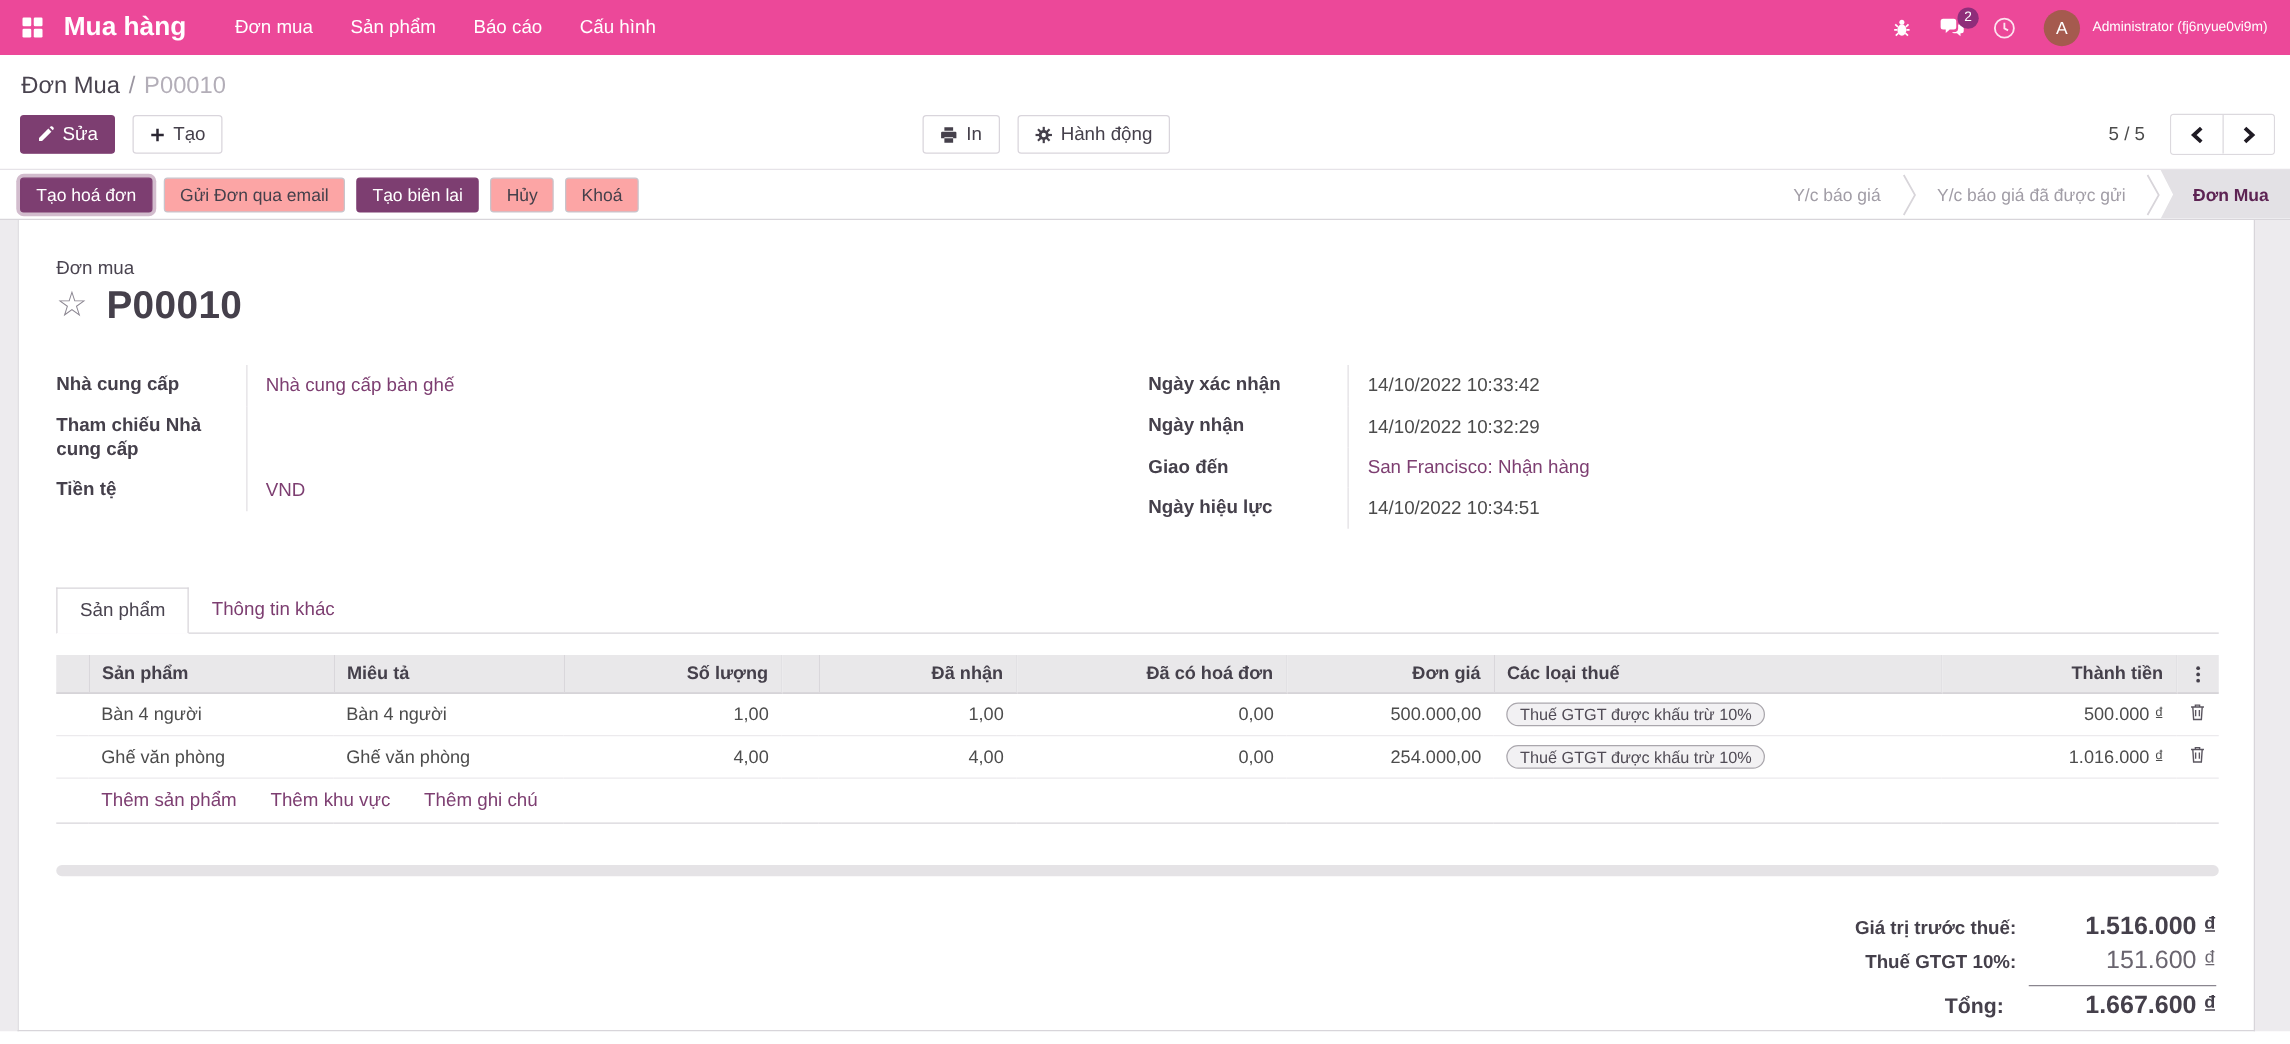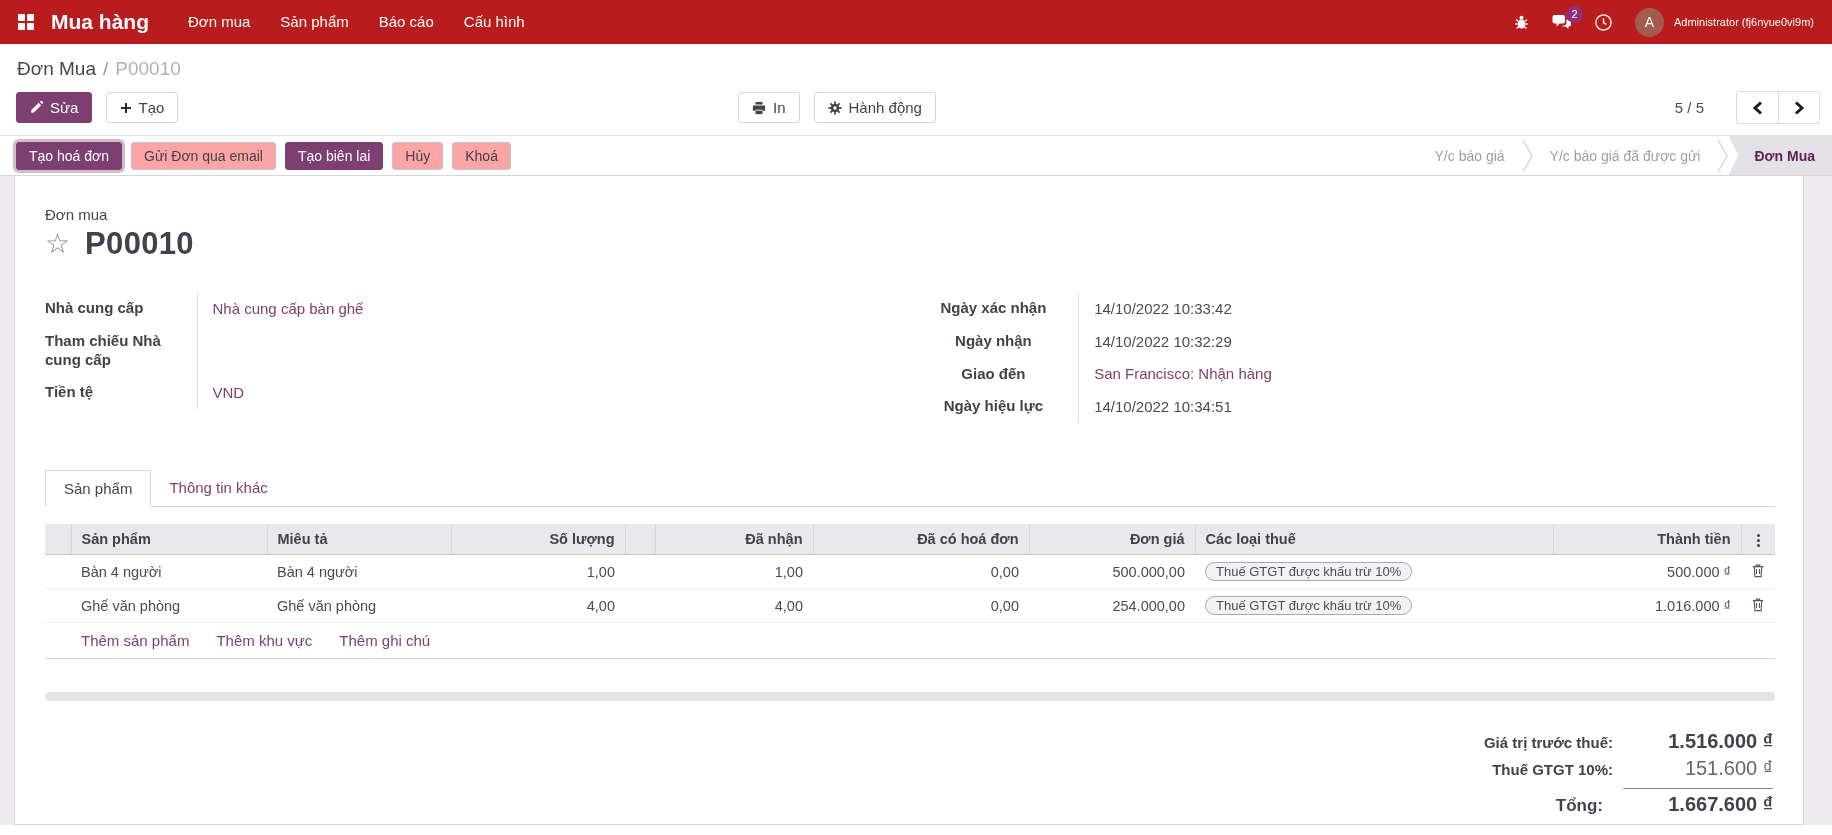--- a/index.html
+++ b/index.html
@@ -6,21 +6,21 @@
   * { box-sizing: border-box; }
   html,body { margin:0; padding:0; }
   body {
     width:1832px; height:835px; overflow:hidden; position:relative;
     font-family:"Liberation Sans", sans-serif; color:#4c4c4c; background:#fff;
     font-size:15px;
   }
   a { text-decoration:none; }
 
   
-  .navbar{ height:44px; background:#b91c1c; display:flex; justify-content:space-between;
+  .navbar{ height:44px; background:#ec4899; display:flex; justify-content:space-between;
            align-items:center; padding:0 18px 0 14px; color:#fff; }
   .nav-left{ display:flex; align-items:center; height:100%; }
   .apps-btn{ background:none; border:none; cursor:pointer; padding:4px; display:flex; }
   .grid-icon{ display:grid; grid-template-columns:7px 7px; grid-template-rows:7px 7px; gap:2px; }
   .grid-icon i{ background:#fff; border-radius:1px; }
   .brand{ font-size:21px; font-weight:700; color:#fff; margin:0 24px 0 13px; }
   .nav-menu{ font-size:15px; color:#fff; padding:0 15px; line-height:44px; display:inline-block; cursor:pointer; }
   .nav-right{ display:flex; align-items:center; gap:22px; }
   .icon-btn{ background:none; border:none; cursor:pointer; position:relative; display:flex; align-items:center; padding:0; }
   .badge{ position:absolute; top:-8px; right:-11px; background:#8f2d7a; color:#fff; font-size:11px;
@@ -36,21 +36,21 @@
   .bc-sep{ color:#9b96a1; margin:0 7px; }
   .bc-current{ color:#b3aeb8; }
   .cp-row{ display:flex; align-items:center; padding:9px 12px 11px 16px; position:relative; }
   .btn{ font-size:15px; padding:5px 13px; border-radius:3px; border:1px solid transparent;
         cursor:pointer; background:#fff; font-family:inherit; color:#45404b;
         display:inline-flex; align-items:center; gap:7px; line-height:19px; }
   .btn-primary{ background:#7d3e71; border-color:#7d3e71; color:#fff; }
   .btn-plain{ border-color:#d9d5dc; }
   .cp-left .btn + .btn{ margin-left:9px; }
   .cp-center{ position:absolute; left:738px; display:flex; gap:14px; }
-  .cp-right{ margin-left:auto; display:flex; align-items:center; gap:32px; }
+  .cp-right{ margin-left:auto; display:flex; align-items:center; gap:20px; }
   .pager-count{ font-size:15px; color:#4c4c4c; }
   .pager{ display:flex; border:1px solid #dcd9de; border-radius:3px; overflow:hidden; }
   .pager-btn{ width:41px; height:31px; background:#fff; border:none; cursor:pointer;
               display:flex; align-items:center; justify-content:center; }
   .pager-btn + .pager-btn{ border-left:1px solid #dcd9de; }
 
   
   .statusbar{ height:41px; background:#fff; border-top:1px solid #e6e3e8; border-bottom:1px solid #d8d5da;
               display:flex; justify-content:space-between; align-items:stretch; padding-left:16px; }
   .sb-buttons{ display:flex; align-items:center; gap:9px; }
@@ -76,21 +76,21 @@
   .title-row{ display:flex; align-items:center; gap:15px; }
   .star{ font-size:28px; color:#8b8691; line-height:1; cursor:pointer; }
   .title{ font-size:31px; font-weight:600; color:#45404b; letter-spacing:.3px; }
 
   .fields{ display:flex; margin-top:30px; }
   .group{ width:47%; }
   .group + .group{ margin-left:3.5%; width:48%; }
   .group table{ border-collapse:collapse; width:100%; }
   td.flabel{ width:152px; font-weight:700; font-size:15px; color:#45404b;
              padding:7px 10px 7px 0; vertical-align:top; line-height:1.25; }
-  .group + .group td.flabel{ width:160px;text-align:center; }
+  .group + .group td.flabel{ width:160px; }
   td.fvalue{ border-left:1px solid #e2dfe4; padding:7px 0 7px 15px; font-size:15px; color:#4c4c4c; }
   .value-link{ color:#7d3e71; cursor:pointer; }
 
   .tabs{ display:flex; margin-top:46px; border-bottom:1px solid #d8d5da; }
   .tab{ font-size:15px; padding:9px 18px; cursor:pointer; position:relative; top:1px; color:#7d3e71; }
   .tab.active{ background:#fff; border:1px solid #d8d5da; border-bottom:1px solid #fff; color:#49434f; }
 
   table.lines{ width:100%; border-collapse:collapse; margin-top:17px; font-size:14.5px; table-layout:fixed; }
   .lines th{ background:#e9e8ea; font-weight:700; color:#45404b; padding:7px 10px; text-align:left;
              border-bottom:1px solid #c9c6cc; font-size:14.5px; overflow:hidden; white-space:nowrap; }

